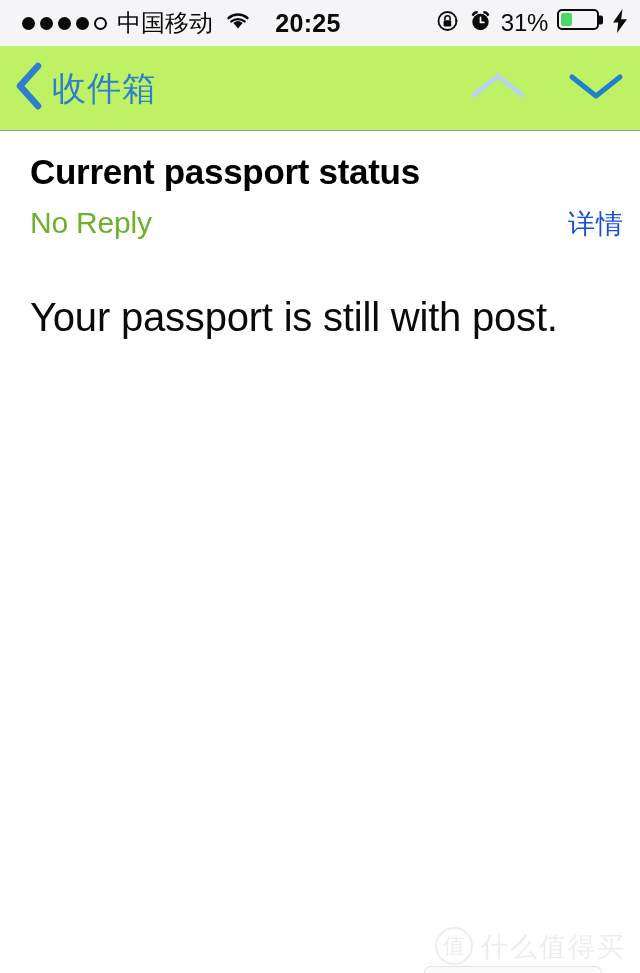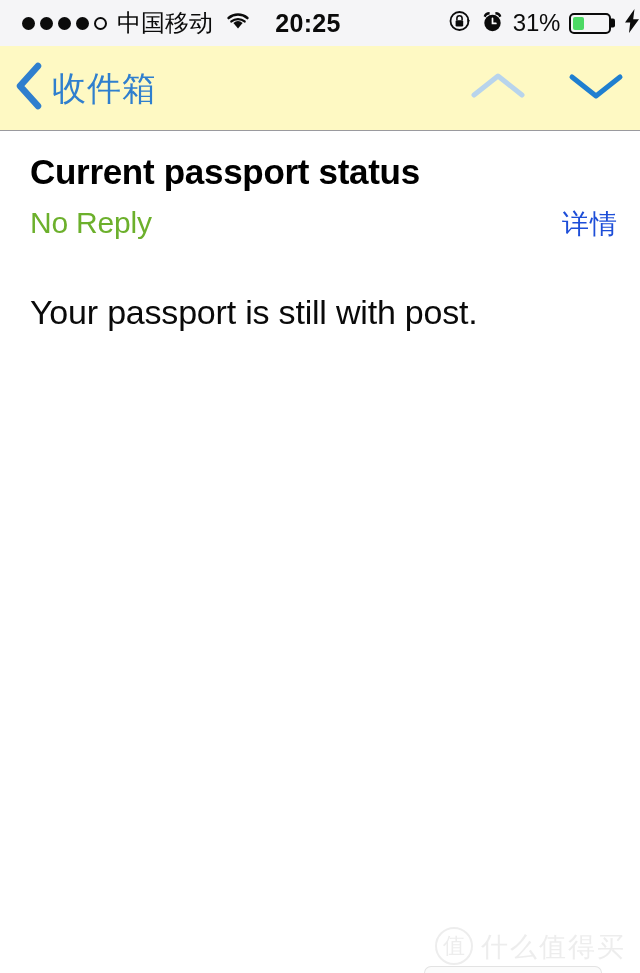--- a/index.html
+++ b/index.html
@@ -25,21 +25,21 @@
   
   .status-bar {
     position: absolute;
     top: 0; left: 0;
     width: 640px;
     height: 46px;
     background: #f5f5f7;
     display: flex;
     align-items: center;
     box-sizing: border-box;
-    padding: 0 0 0 22px;
+    padding: 0 12px 0 22px;
   }
   .status-left {
     display: flex;
     align-items: center;
     gap: 10px;
     flex: 0 0 auto;
   }
   .signal-dots {
     display: flex;
     align-items: center;
@@ -80,21 +80,20 @@
   .clock {
     font-size: 25px;
     font-weight: bold;
     color: #0b0b0b;
     letter-spacing: 0.3px;
     transform: translateX(-18px);
   }
   .status-right {
     margin-left: auto;
     display: flex;
-    align-items: center;
     gap: 9px;
     flex: 0 0 auto;
     z-index: 2;
   }
   .battery-pct {
     font-size: 24px;
     color: #0b0b0b;
     letter-spacing: -0.3px;
   }
   .battery {
@@ -127,21 +126,21 @@
     margin-left: 4px;
     display: block;
   }
 
   
   .nav-bar {
     position: absolute;
     top: 46px; left: 0;
     width: 640px;
     height: 85px;
-    background: #fef9c3;
+    background: #bef264;
     border-bottom: 1.5px solid #9a9a9e;
     box-sizing: border-box;
     display: flex;
     align-items: center;
     padding: 0 12px 0 14px;
   }
   .back-button {
     display: flex;
     align-items: center;
     gap: 8px;
@@ -163,21 +162,21 @@
     padding-right: 4px;
   }
   .nav-arrow { display: block; cursor: pointer; }
 
   
   .msg-header {
     position: absolute;
     top: 131px; left: 0;
     width: 640px;
     box-sizing: border-box;
-    padding: 22px 22px 16px 30px;
+    padding: 22px 16px 16px 30px;
     background: #ffffff;
     border-bottom: 1.5px solid #d2d2d2;
   }
   .subject {
     font-size: 35px;
     font-weight: bold;
     color: #000000;
     line-height: 1.1;
     letter-spacing: -0.3px;
     margin: 0 0 14px 0;
@@ -205,21 +204,21 @@
   
   .msg-body {
     position: absolute;
     top: 255px; left: 0;
     width: 640px;
     box-sizing: border-box;
     padding: 35px 30px 0 30px;
     background: #ffffff;
   }
   .body-text {
-    font-size: 34px;
+    font-size: 40px;
     color: #0a0a0a;
     line-height: 1.35;
     letter-spacing: -0.2px;
     margin: 0;
   }
 
   
   .watermark {
     position: absolute;
     right: 14px;

